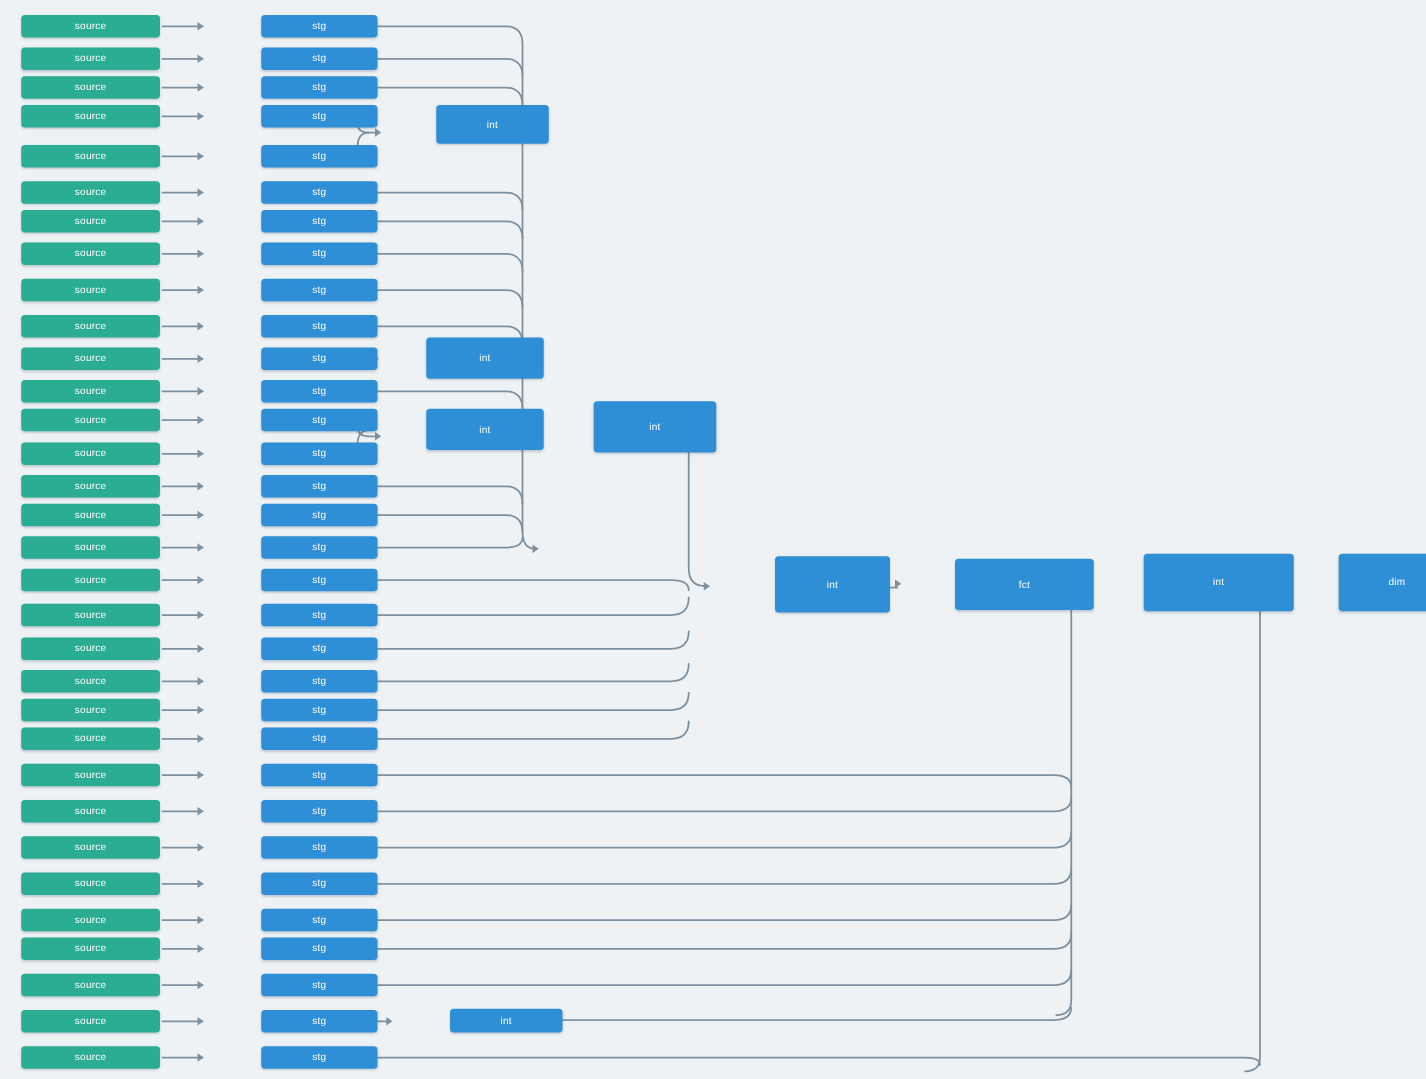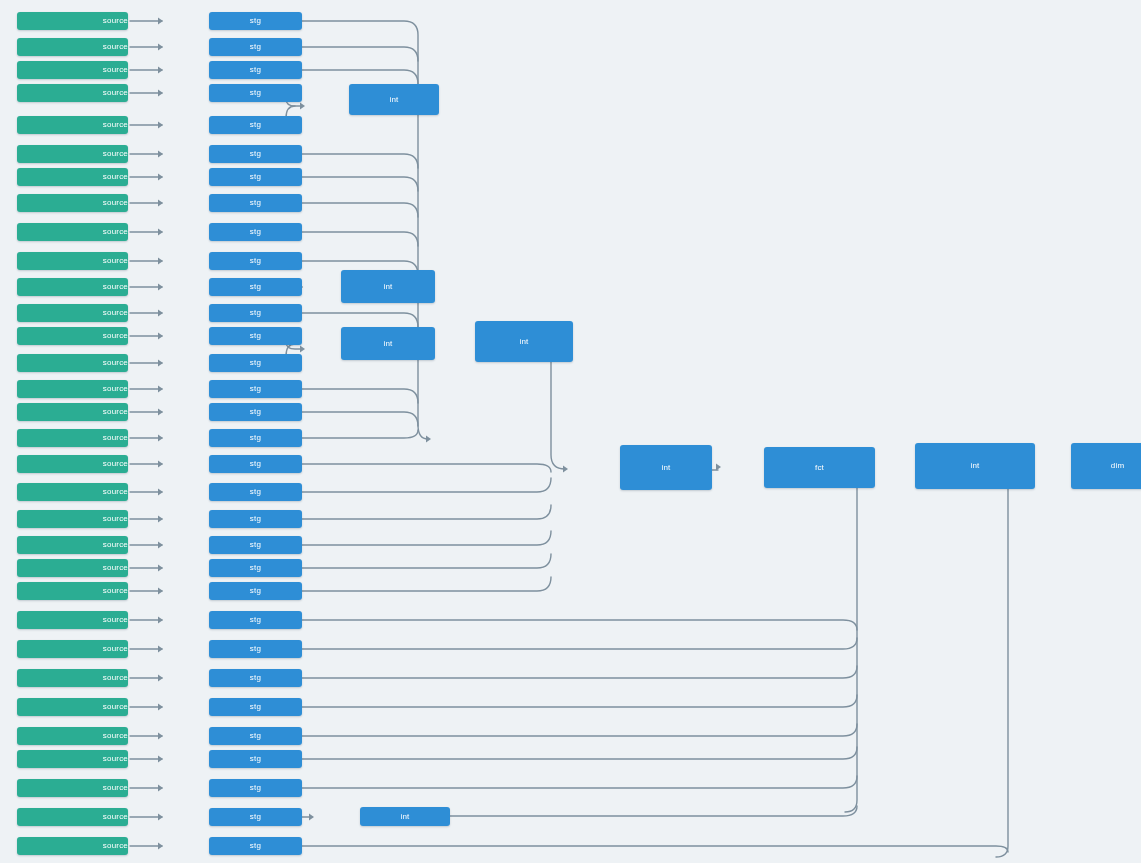--- a/index.html
+++ b/index.html
@@ -16,21 +16,21 @@
     position:absolute;
     box-sizing:border-box;
     display:flex;align-items:center;justify-content:center;
     color:#ffffff;
     border-radius:3px;
     box-shadow:0 1px 2px rgba(40,60,80,.22);
     letter-spacing:.2px;
     white-space:nowrap;
     user-select:none;
   }
-  .node.source{background:#2bad93;justify-content:flex-end;}
+  .node.source{background:#2bad93;}
   .node.model{background:#2e8ed6;margin-left:40px;}
   .node .lbl{display:block;line-height:1;}
 </style>
 </head>
 <body>
 
 <div id="canvas">
   <svg id="edges" viewBox="0 0 1141 863" xmlns="http://www.w3.org/2000/svg">
     <g id="edge-paths">
         <path d="M130,21 L162,21" fill="none" stroke="#7e909e" stroke-width="1.4" stroke-linecap="round"></path>

